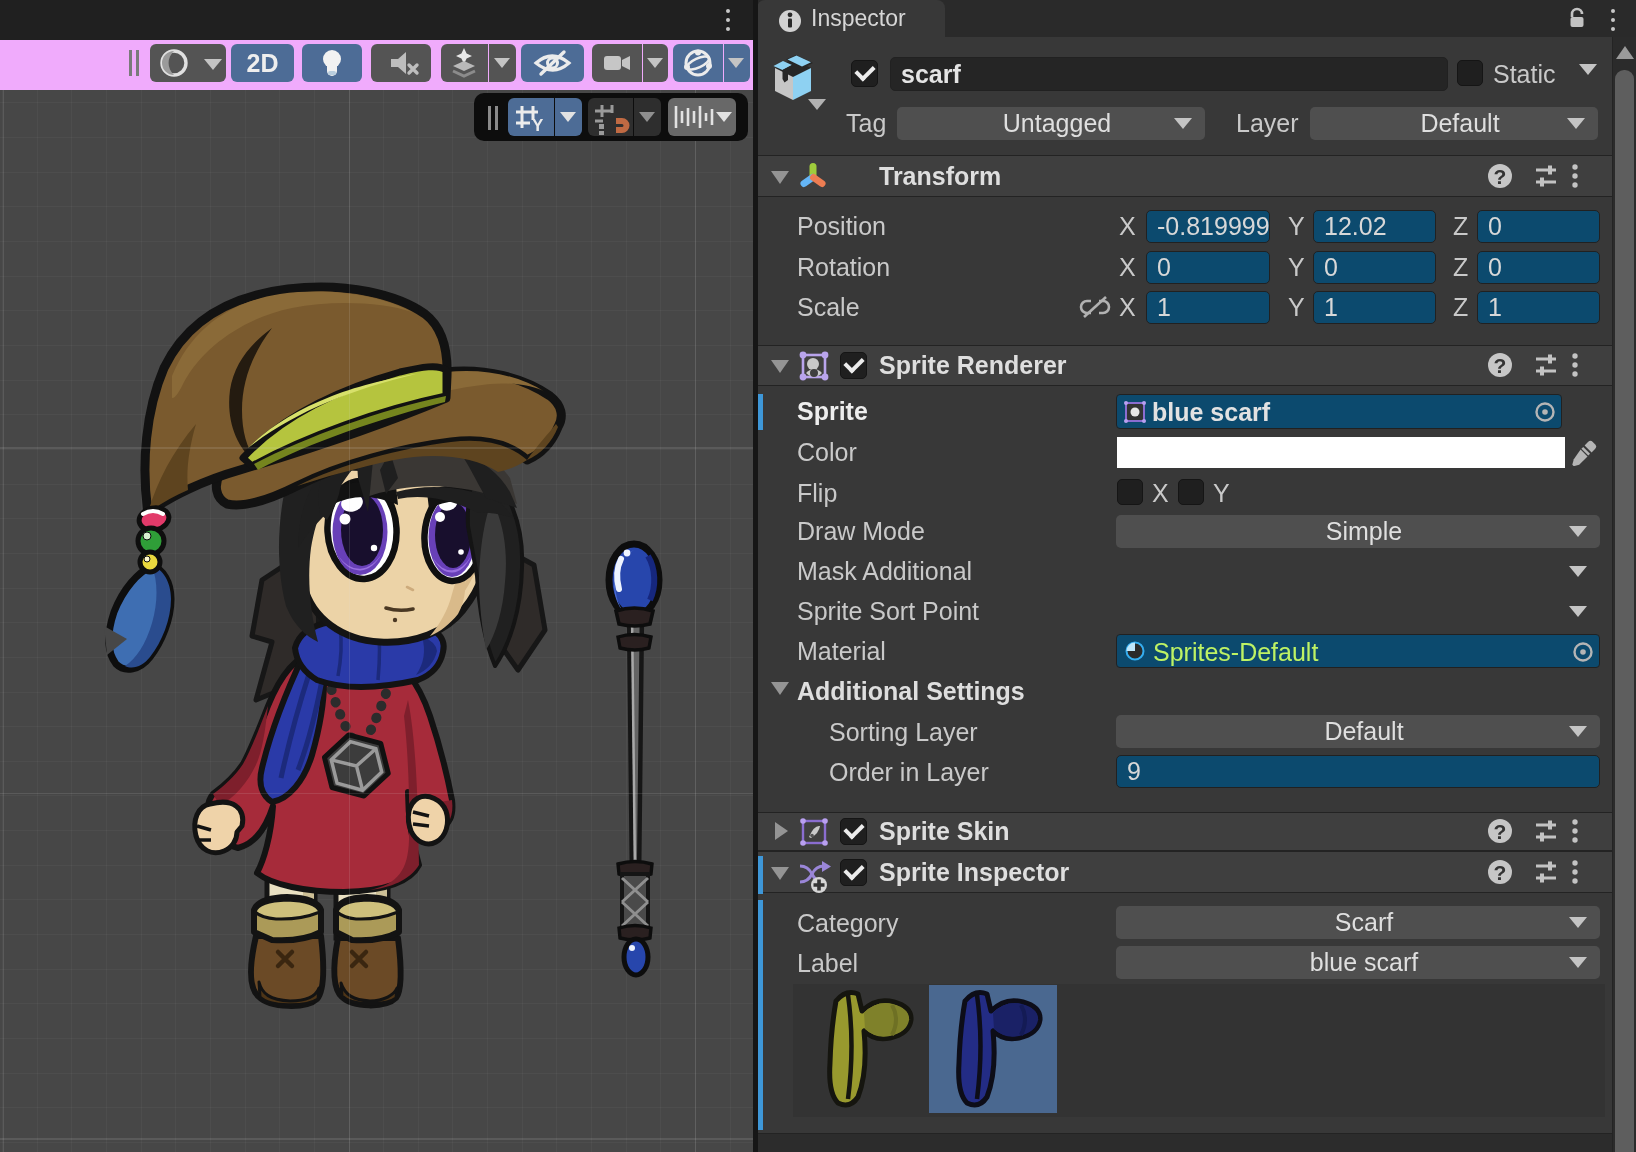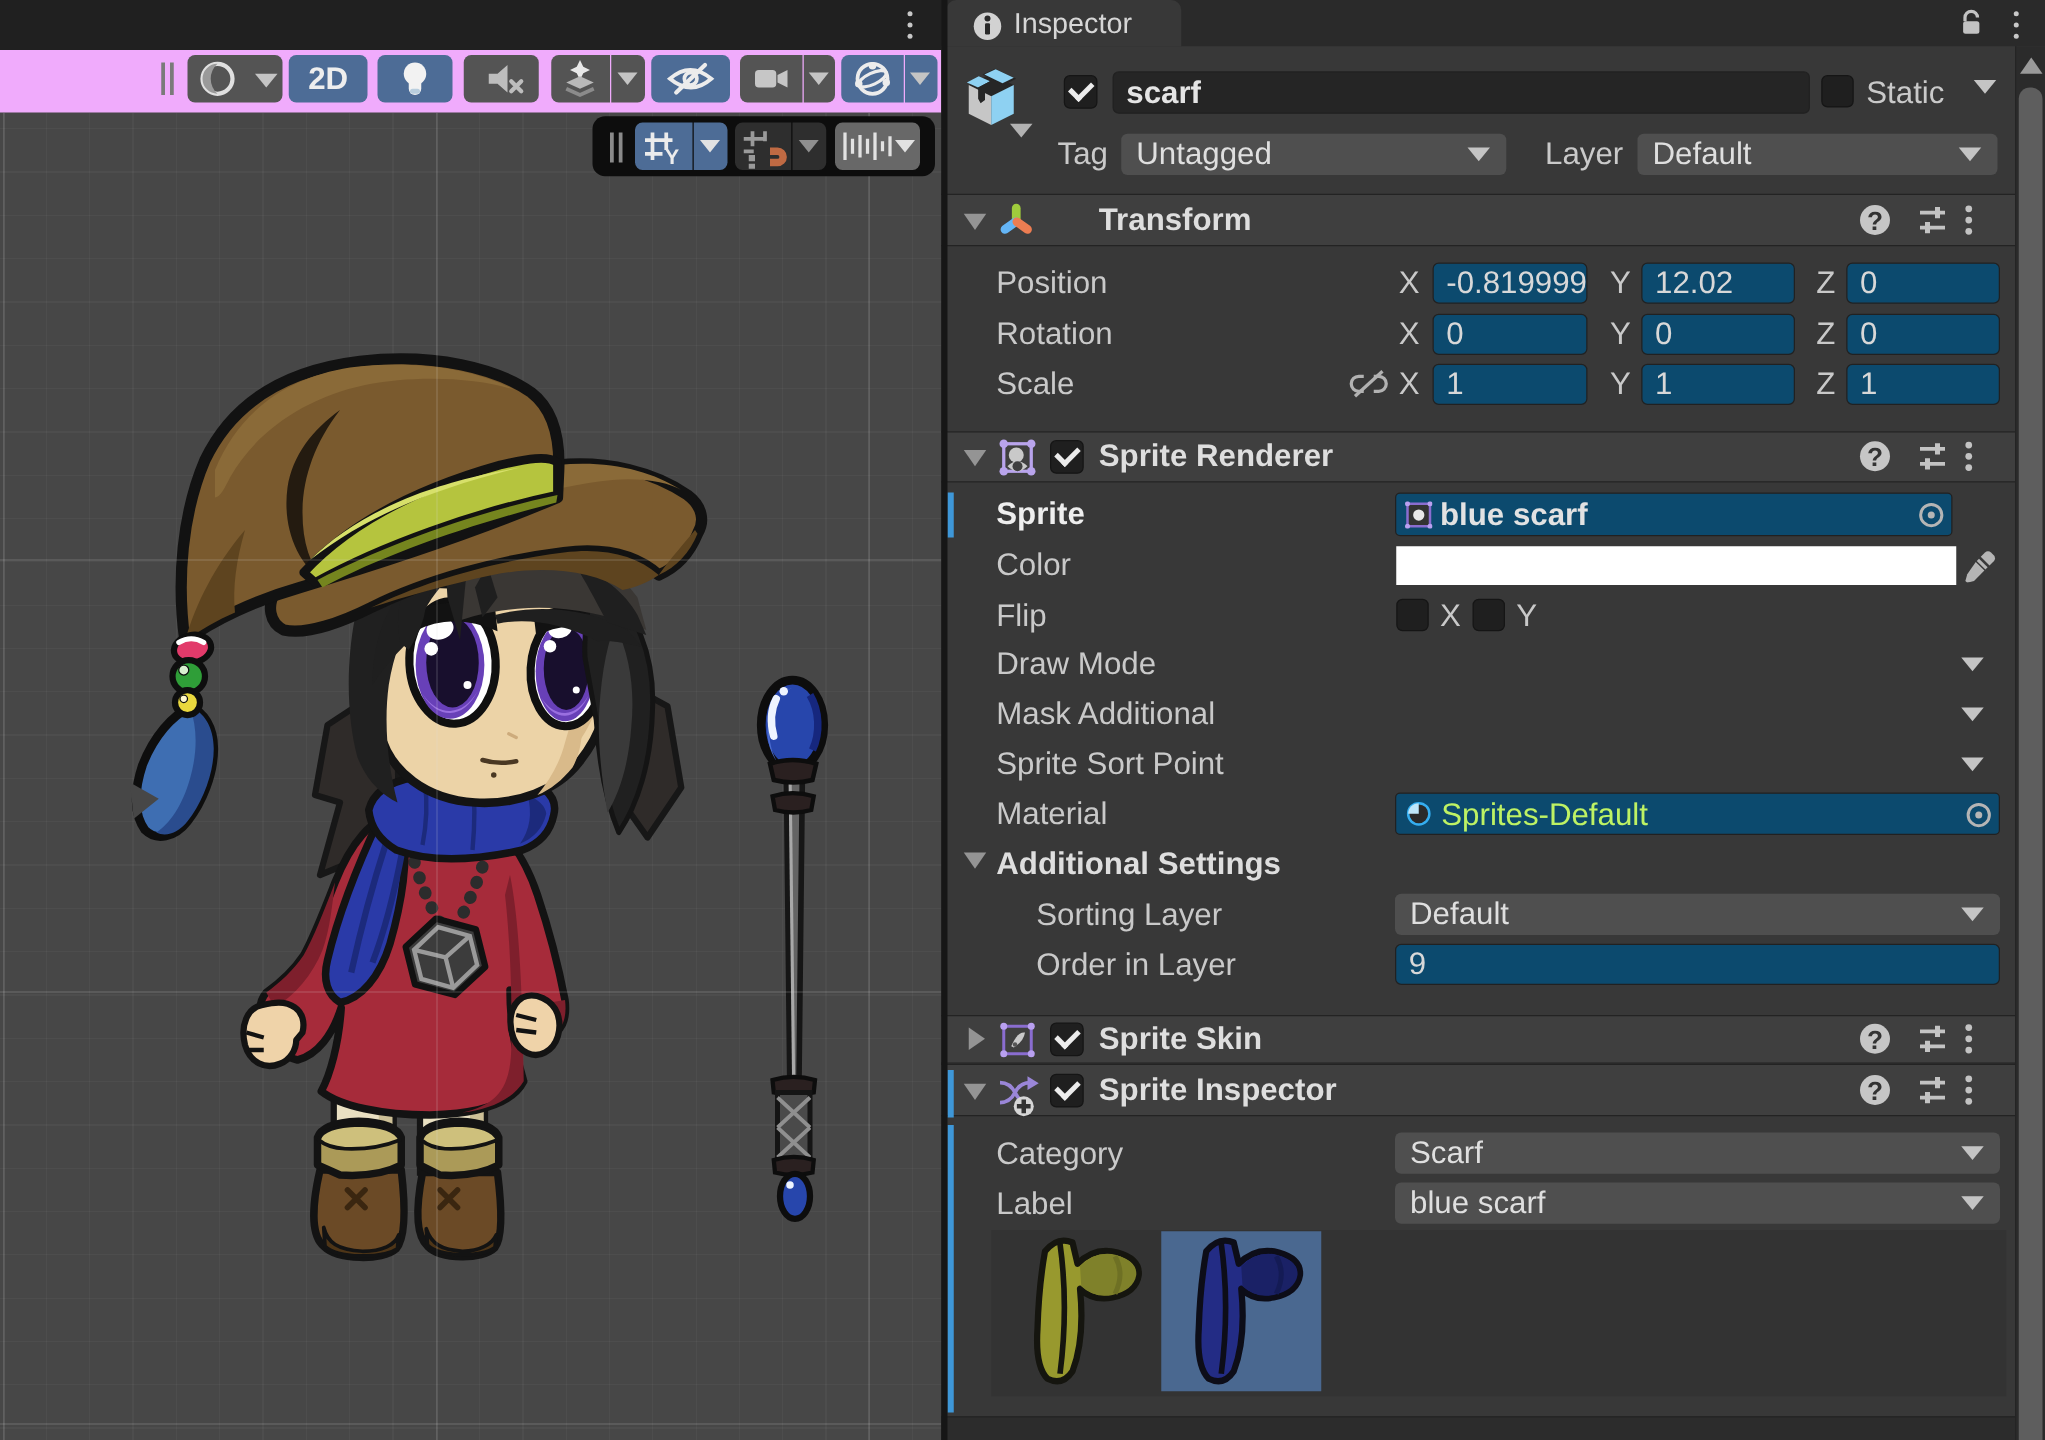--- a/index.html
+++ b/index.html
@@ -19,21 +19,21 @@
   #insp-tabbar{position:absolute;left:0;top:0;width:859px;height:37px;background:#2a2a2a;}
   #insp-tab{position:absolute;left:4px;top:0;width:188px;height:37px;background:#383838;
      border-radius:8px 8px 0 0;}
   .lbl{position:absolute;font-size:25px;color:#c9c9c9;white-space:nowrap;}
   .blbl{position:absolute;font-size:25px;font-weight:bold;color:#dedede;white-space:nowrap;}
   .hdr{position:absolute;left:0;width:859px;height:41px;background:#3f3f3f;
      border-top:1px solid #232323;border-bottom:1px solid #232323;}
   .field{position:absolute;background:#0c4a6e;border:1px solid #212121;border-radius:5px;
      font-size:25px;color:#d8d8d8;padding-left:10px;white-space:nowrap;overflow:hidden;}
   .drop{position:absolute;background:#4f4f4f;border-radius:5px;font-size:25px;color:#dfdfdf;
-     padding-left:12px;white-space:nowrap;overflow:hidden;}
+     padding-left:12px;white-space:nowrap;overflow:hidden;text-align:center;}
   .darr{position:absolute;width:0;height:0;border-left:9px solid transparent;
      border-right:9px solid transparent;border-top:11px solid #c4c4c4;}
   .fold{position:absolute;width:0;height:0;border-left:9px solid transparent;
      border-right:9px solid transparent;border-top:13px solid #949494;}
   .foldr{position:absolute;width:0;height:0;border-top:9px solid transparent;
      border-bottom:9px solid transparent;border-left:13px solid #949494;}
   .chk{position:absolute;width:27px;height:27px;background:#1f1f1f;border:1px solid #151515;
      border-radius:5px;}
   .chk.on::after{content:'';position:absolute;left:4px;top:4px;width:14px;height:8px;
      border-left:4px solid #ececec;border-bottom:4px solid #ececec;transform:rotate(-45deg);}
@@ -504,20 +504,21 @@
         <path d="M12.2 6.9 l6.9 6.9 -1.8 1.8 -6.9 -6.9 Z"></path>
         <path d="M9.6 9.5 l6.9 6.9 -8.3 8.3 -5.4 1.5 -1.5 -1.5 1.5 -5.4 Z"></path>
       </g>
     </svg>
     <div class="lbl" style="left:44px;top:478px;line-height:30px">Flip</div>
     <div class="chk" style="left:364px;top:479px;width:26px;height:26px"></div>
     <div class="lbl" style="left:399px;top:478px;line-height:30px">X</div>
     <div class="chk" style="left:425px;top:479px;width:26px;height:26px"></div>
     <div class="lbl" style="left:460px;top:478px;line-height:30px">Y</div>
     <div class="lbl" style="left:44px;top:516px;line-height:30px">Draw Mode</div>
+    <div class="drop" style="left:363px;top:515px;width:484px;height:33px;line-height:33px">Simple</div>
     <div class="darr" style="left:816px;top:526px"></div>
     <div class="lbl" style="left:44px;top:556px;line-height:30px">Mask Additional</div>
     <div class="darr" style="left:816px;top:566px"></div>
     <div class="lbl" style="left:44px;top:596px;line-height:30px">Sprite Sort Point</div>
     <div class="darr" style="left:816px;top:606px"></div>
     <div class="lbl" style="left:44px;top:636px;line-height:30px">Material</div>
     <div class="field" style="left:363px;top:634px;width:484px;height:34px;border-radius:4px"></div>
     <svg width="22" height="22" viewBox="0 0 22 22" style="position:absolute;left:371px;top:640px">
       <circle cx="11" cy="11" r="8.5" fill="#2a2a2a" stroke="#35aef0" stroke-width="2"></circle>
       <path d="M11 2.5 A8.5 8.5 0 0 0 2.5 11 L11 11 Z" fill="#bfe6fa"></path>

